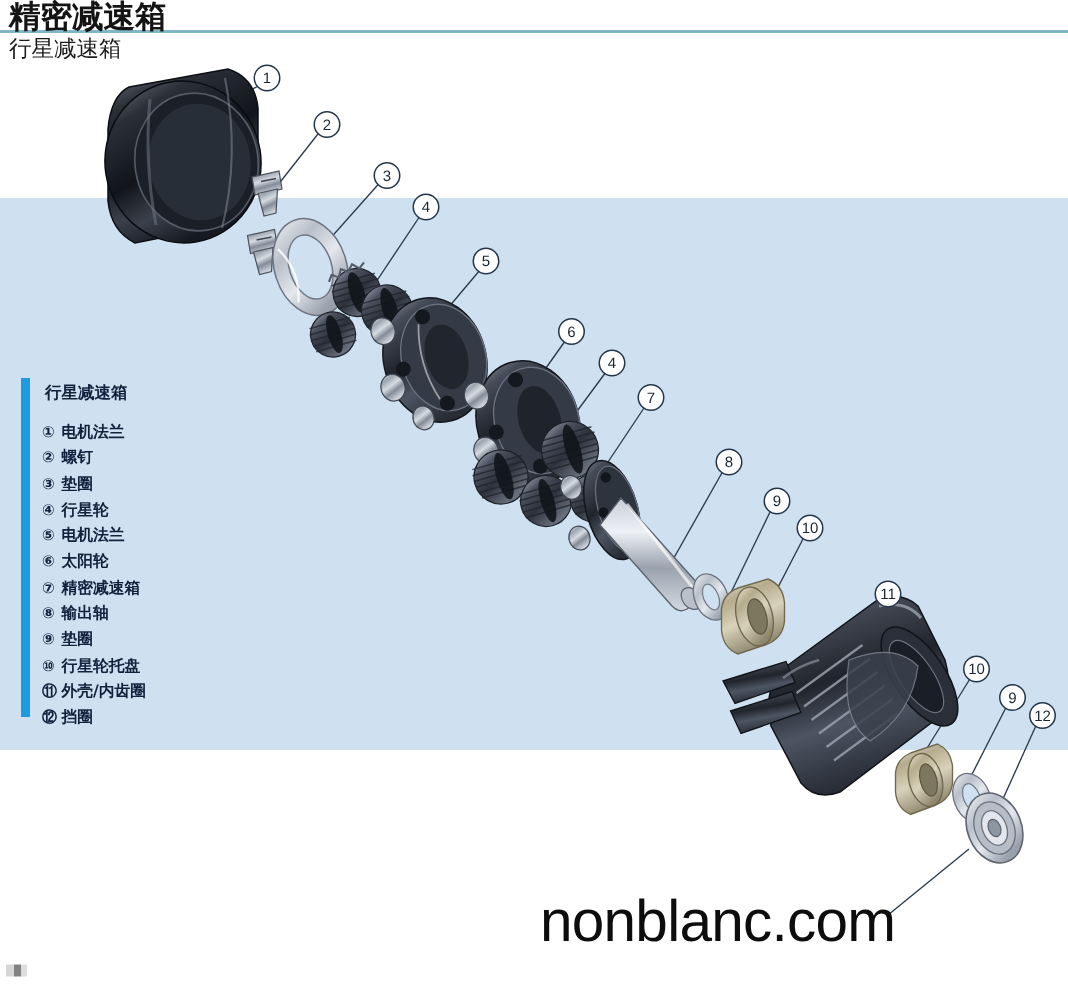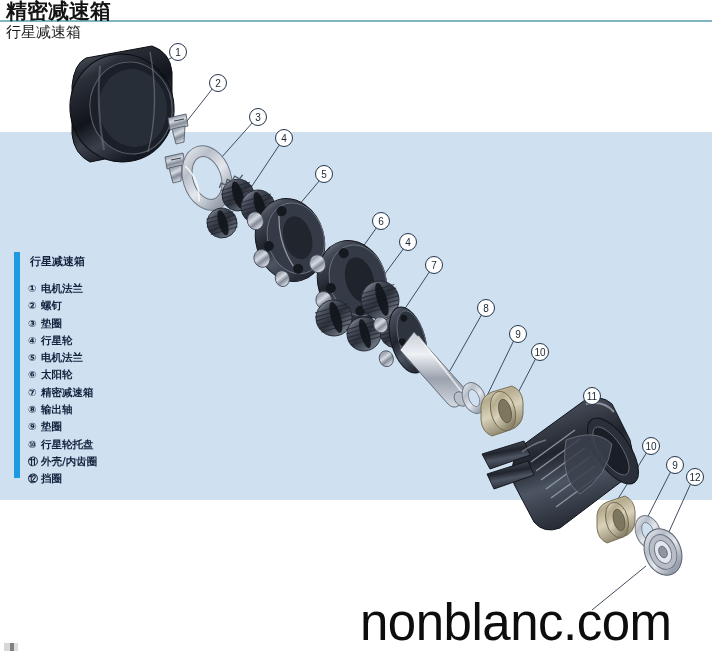--- a/index.html
+++ b/index.html
@@ -94,21 +94,21 @@
     position: absolute;
     left: 0px; top: 0px;
     width: 712px; height: 658px;
     pointer-events: none;
   }
 
   
   #watermark {
     position: absolute;
     left: 360px; top: 593px;
-    font-size: 51px;
+    font-size: 39px;
     font-weight: normal;
     color: #0d0d0d;
     letter-spacing: -0.5px;
     white-space: nowrap;
     font-family: "Liberation Sans", sans-serif;
   }
 
   
   #corner-mark {
     position: absolute;

